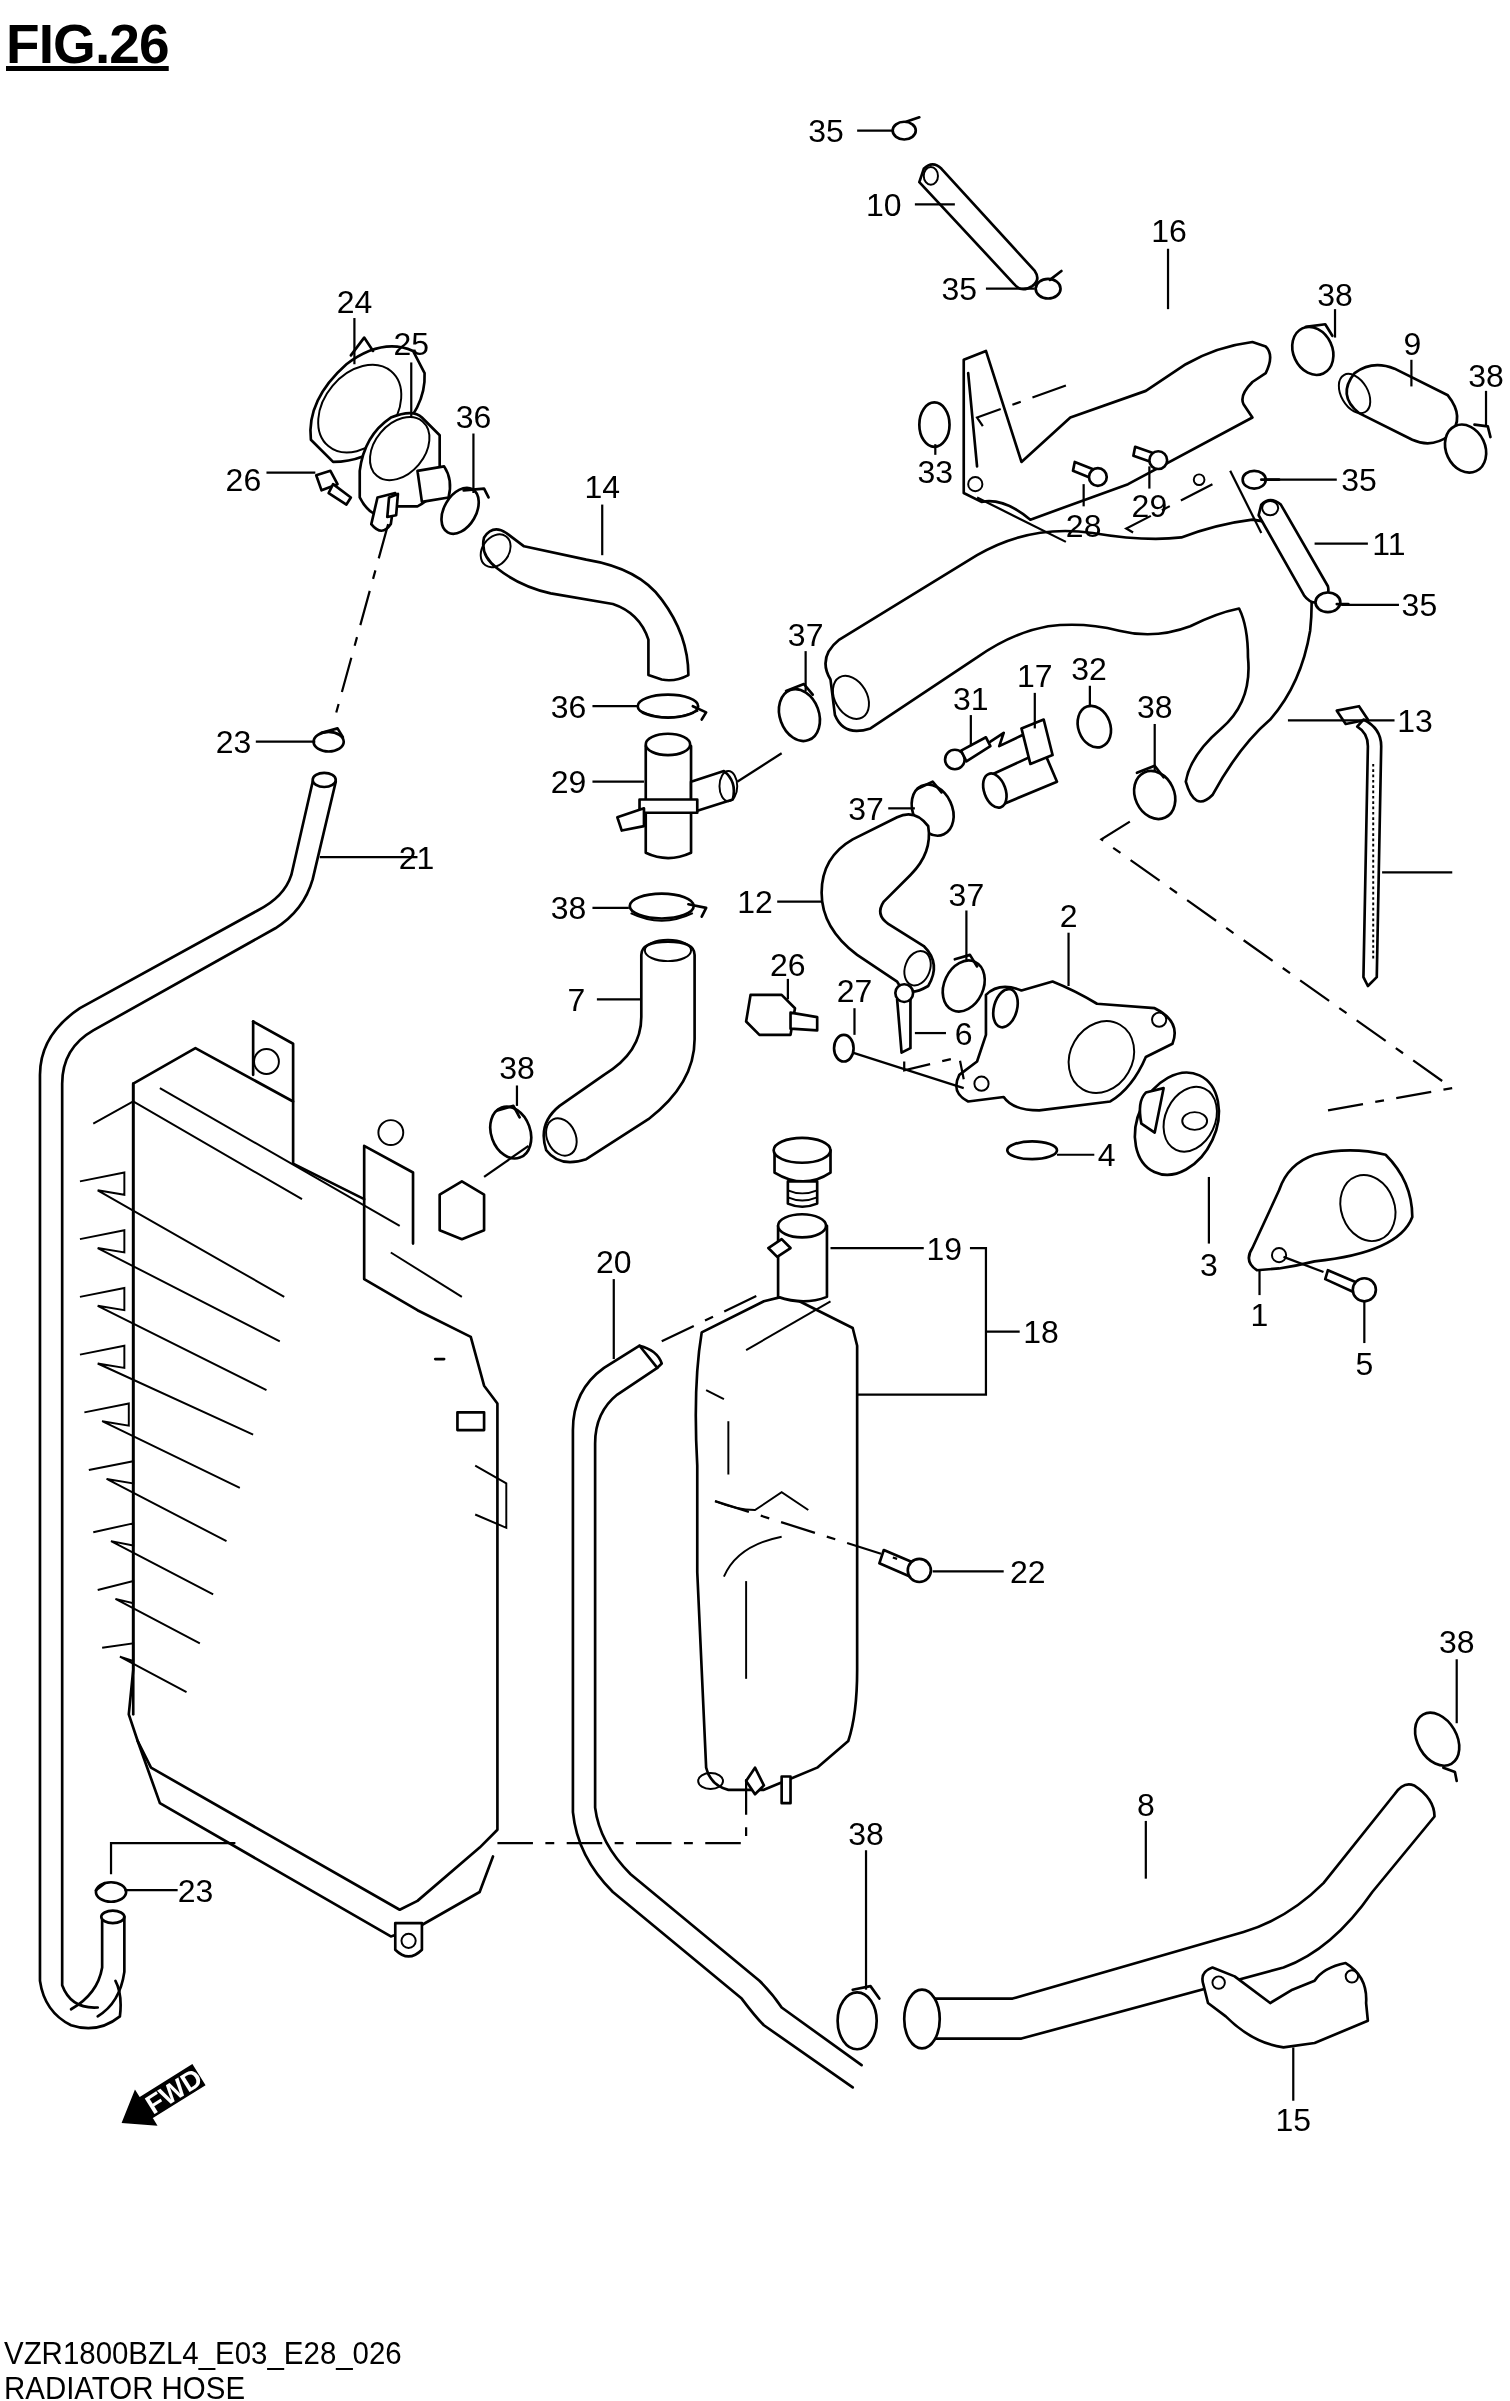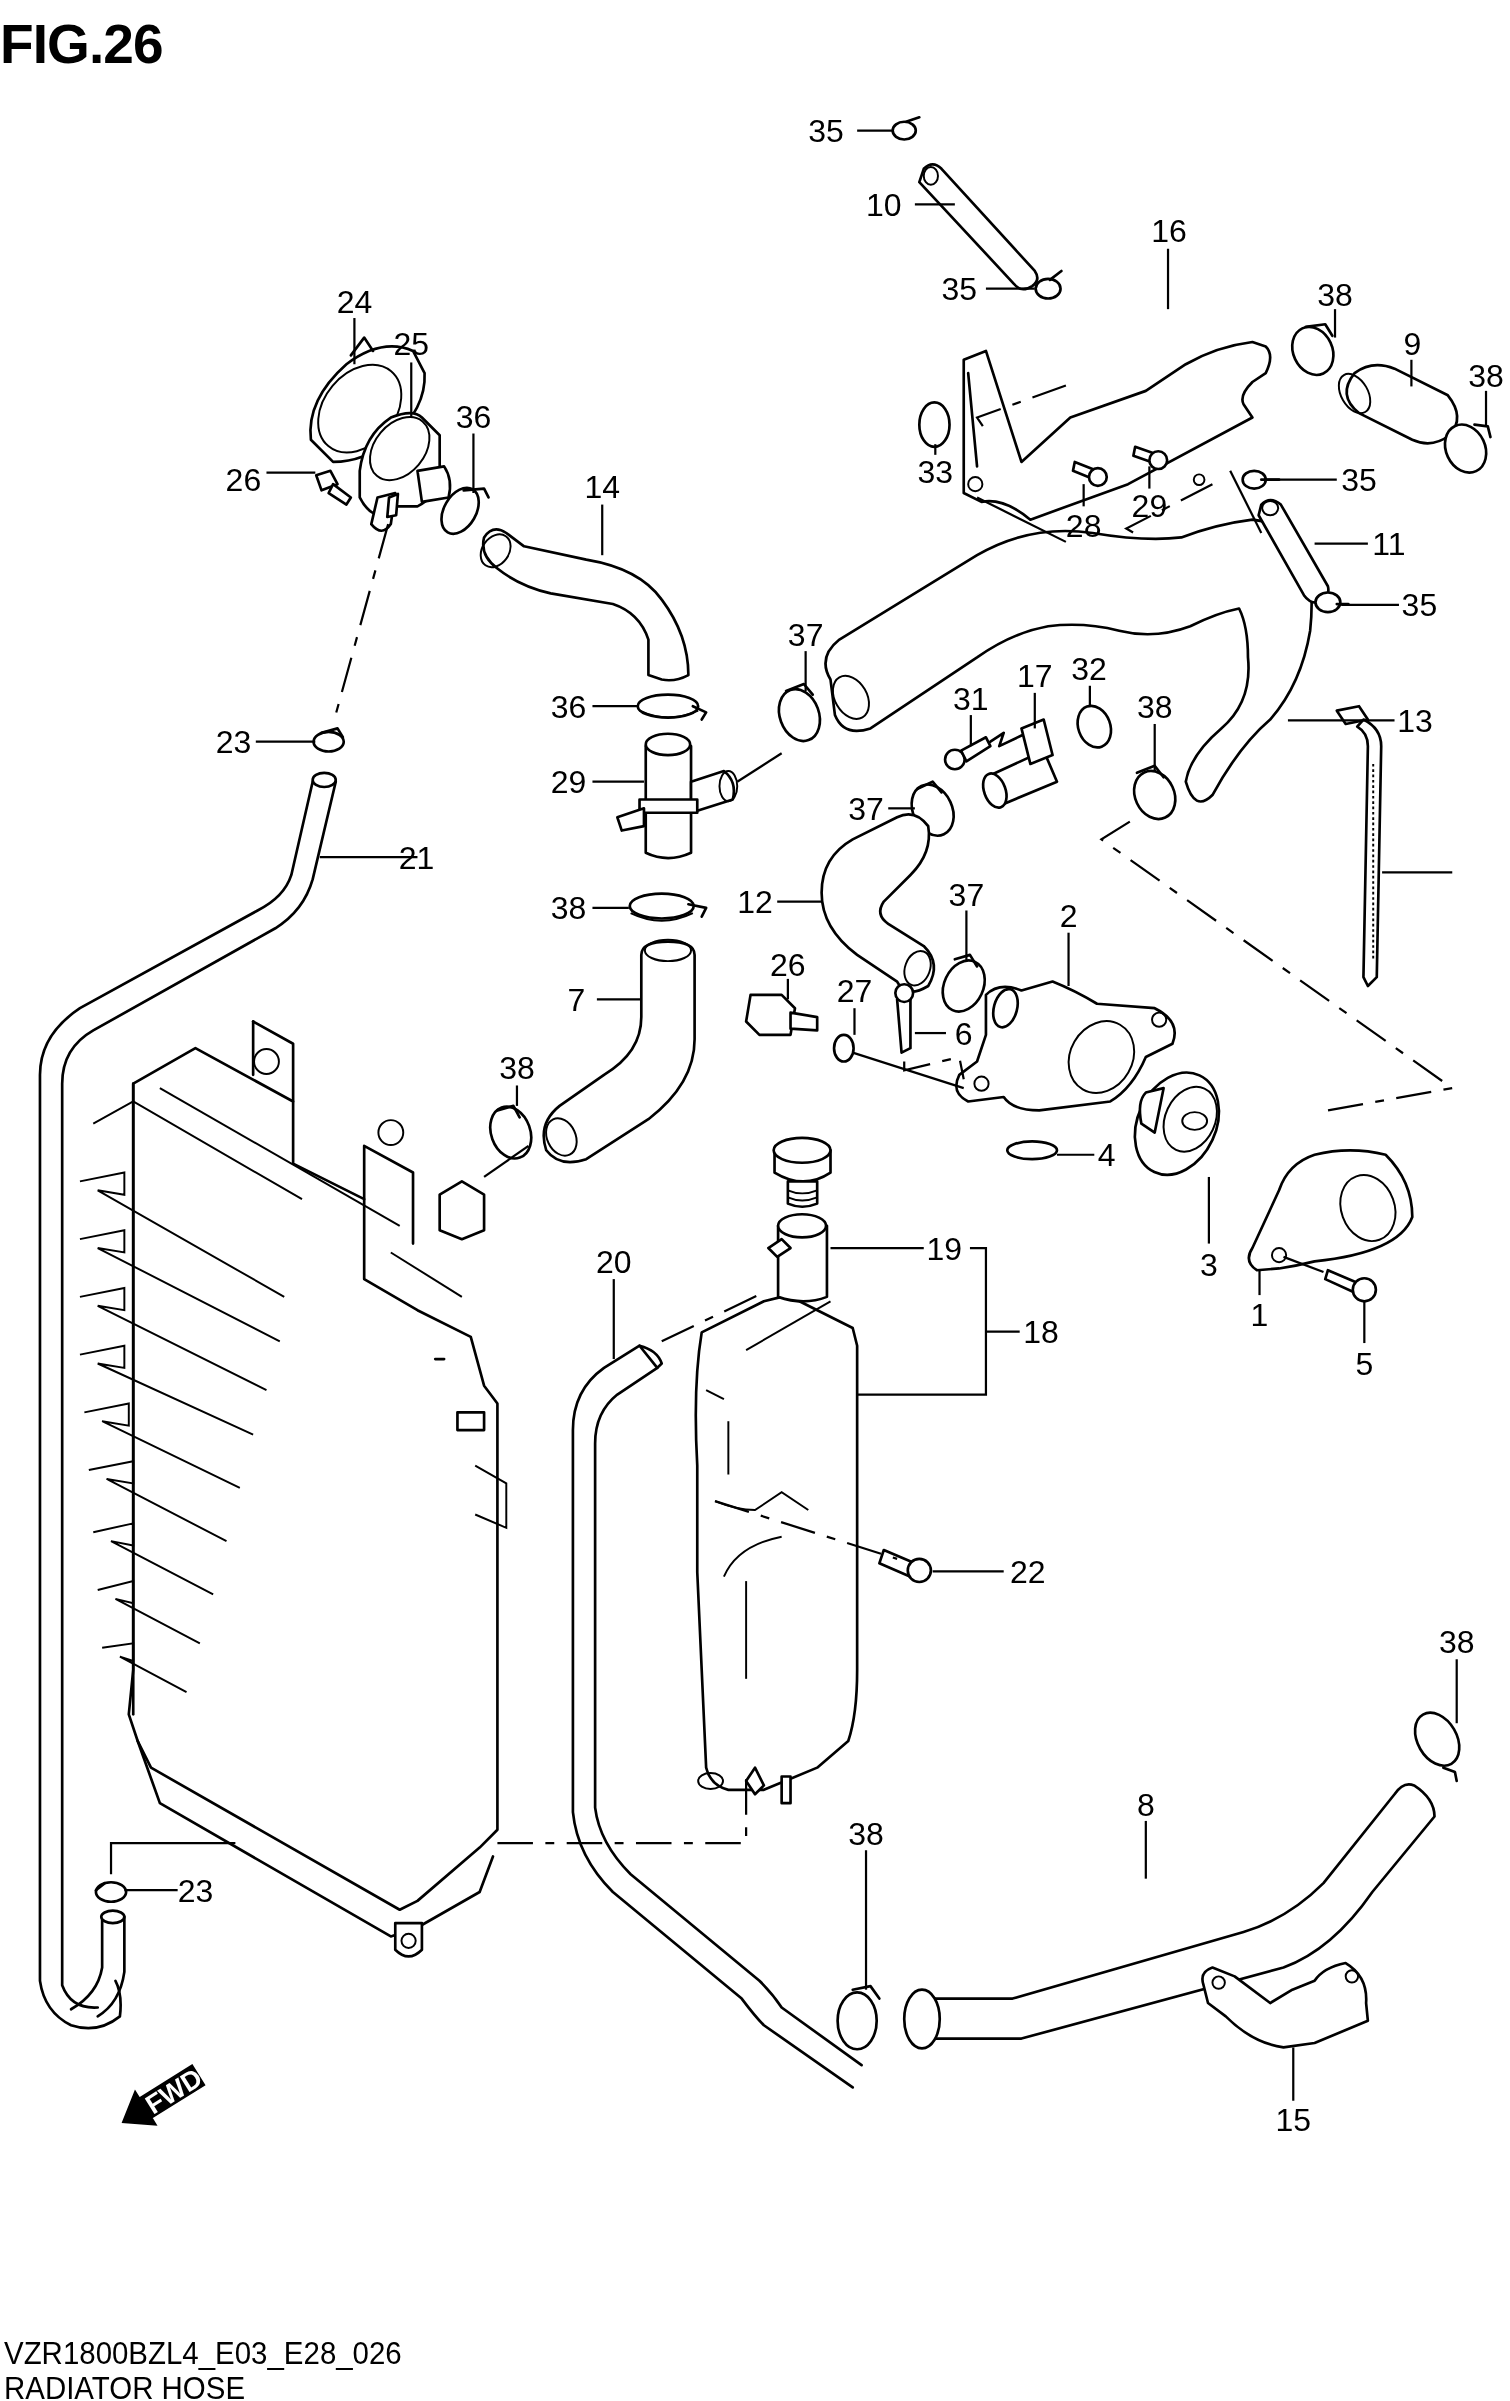--- a/index.html
+++ b/index.html
@@ -1,17 +1,17 @@
 <!DOCTYPE html>
 <html style="font-size:14.2px"><head>
 <meta charset="utf-8">
 <style>
   html, body { margin: 0; padding: 0; background: #ffffff; }
   body { width: 1510px; height: 2401px; position: relative; overflow: hidden; font-family: "Liberation Sans", sans-serif; color: #000; }
-  #fig-title { position: absolute; left: 0; top: 12.4px; font-size: 55px; font-weight: bold; letter-spacing: -0.9px; }
+  #fig-title { position: absolute; left: 6px; top: 12.4px; font-size: 55px; font-weight: bold; letter-spacing: -0.9px; text-decoration: underline; }
   #model-code { position: absolute; left: 3.6px; top: 2335px; font-size: 32px; transform: scaleX(0.92); transform-origin: left; }
   #section-name { position: absolute; left: 3.6px; top: 2370px; font-size: 32px; transform: scaleX(0.92); transform-origin: left; }
   svg#diagram { position: absolute; left: 0; top: 0; }
   .part { fill: #fff; stroke: #000; stroke-width: 3; stroke-linejoin: round; stroke-linecap: round; }
   .line { fill: none; stroke: #000; stroke-width: 3; stroke-linecap: round; stroke-linejoin: round; }
   .thin { fill: none; stroke: #000; stroke-width: 2.2; }
   .leader { fill: none; stroke: #000; stroke-width: 2.5; }
   .dash { fill: none; stroke: #000; stroke-width: 2.5; stroke-dasharray: 40 14 10 14; }
   .lbl { font-family: "Liberation Sans", sans-serif; font-size: 36px; fill: #000; }
   .fwd-text { font-family: "Liberation Sans", sans-serif; font-size: 30px; font-weight: bold; fill: #fff; }

